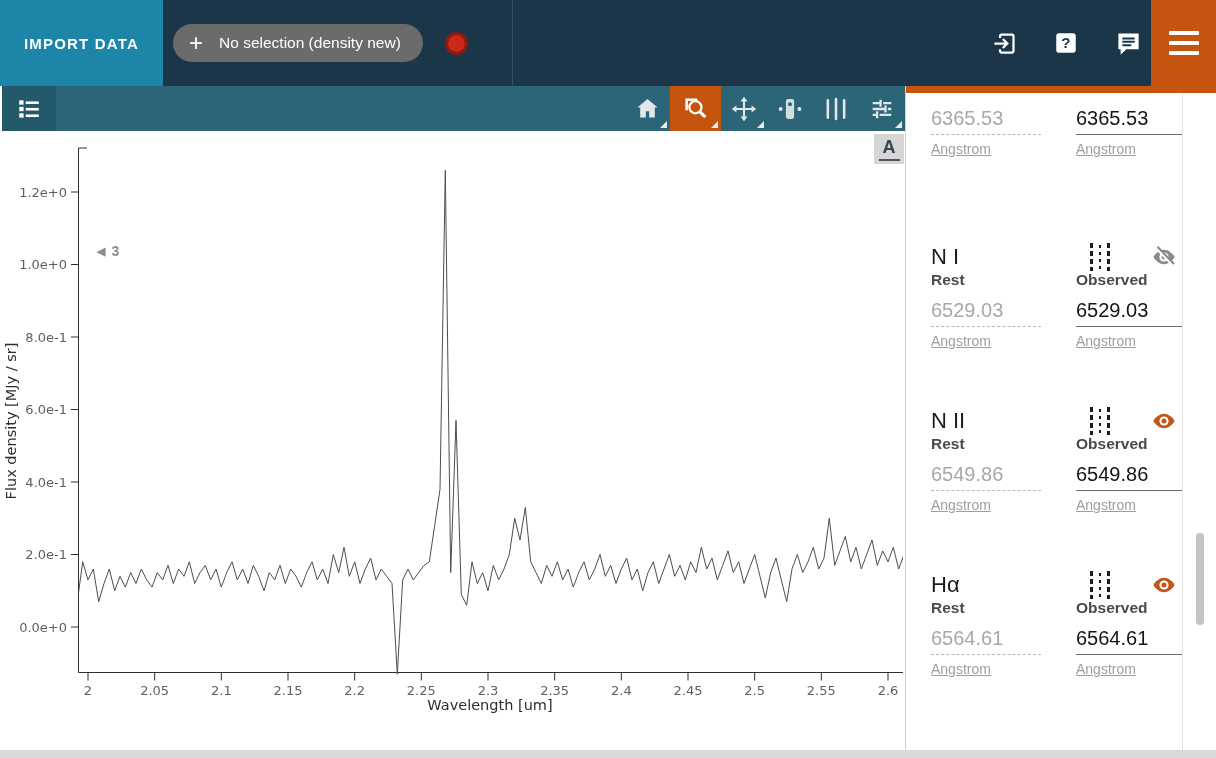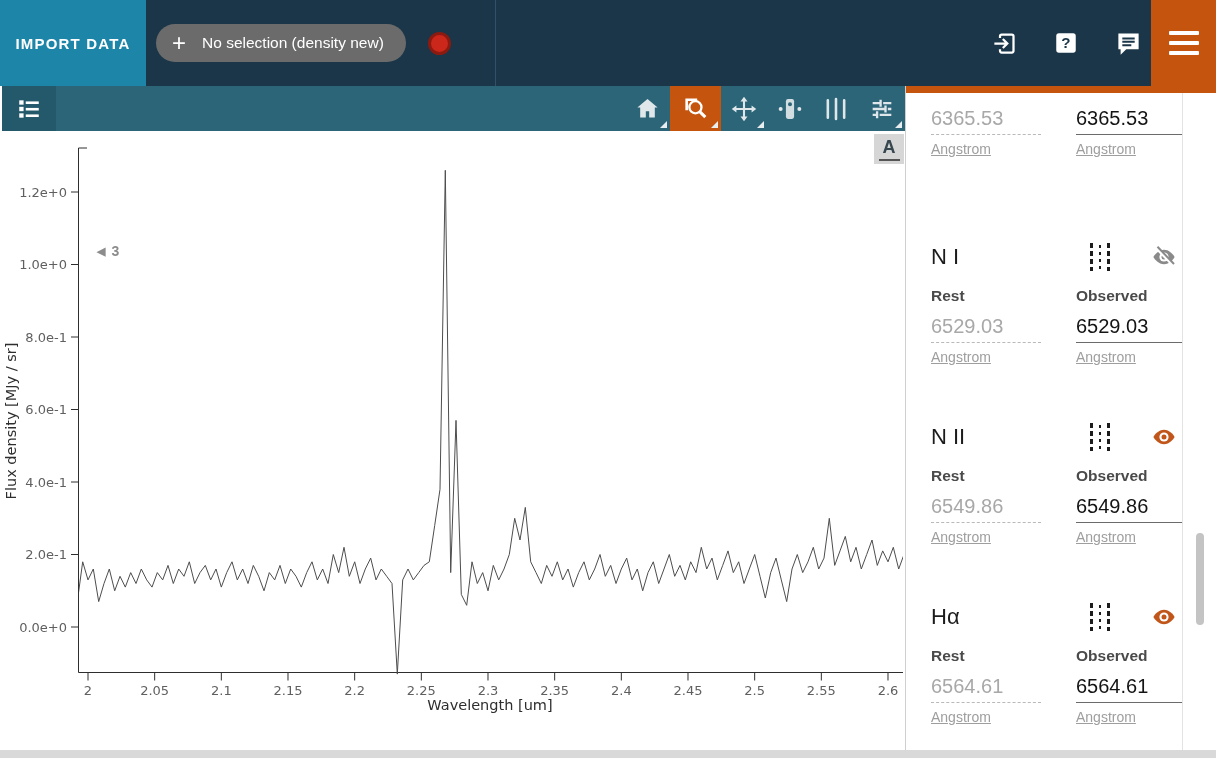--- a/index.html
+++ b/index.html
@@ -1,20 +1,20 @@
 <!DOCTYPE html>
 <html><head>
 <meta charset="utf-8">
 <style>
   html,body{margin:0;padding:0;background:#fff;font-family:"Liberation Sans",sans-serif;}
   .app{position:relative;width:1216px;height:758px;overflow:hidden;background:#fff;}
 
   
   .topbar{display:flex;align-items:stretch;height:86px;background:#1b3648;}
-  .import-btn{display:flex;align-items:center;justify-content:center;width:146px;background:#1d85a8;
+  .import-btn{display:flex;align-items:center;justify-content:center;width:163px;background:#1d85a8;
     color:#fff;font-size:15px;font-weight:bold;letter-spacing:1.2px;border:none;cursor:pointer;}
   .subset-wrap{display:flex;align-items:center;gap:22px;margin-left:10px;}
   .pill{display:flex;align-items:center;gap:16px;height:38px;padding:0 22px 0 16px;border-radius:19px;
     background:#6b6b6b;color:#fff;border:none;font-size:15.5px;cursor:pointer;}
   .pill .plus{font-size:24px;font-weight:300;line-height:1;}
   .subset-dot{width:23px;height:23px;border-radius:50%;background:#cb271a;border:3px solid #8c1a10;box-sizing:border-box;}
   .tb-divider{width:1px;background:#32506a;margin:0 0 0 44px;}
   .auto-wrap{display:flex;align-items:center;gap:16px;margin-left:24px;color:#fff;font-size:15.5px;}
   .tb-spacer{flex:1;}
   .tb-iconbtn{display:flex;align-items:center;justify-content:center;width:46px;height:86px;background:none;border:none;cursor:pointer;}
@@ -58,21 +58,21 @@
   .entry-head{display:grid;grid-template-columns:145px 1fr;align-items:center;padding-top:30px;}
   .entry-name{font-size:22px;font-weight:normal;color:#1c1c1c;}
   .head-icons{display:flex;align-items:center;justify-content:space-between;padding:0 6px 0 14px;}
   .lines-id-icon{display:flex;gap:6px;height:28px;cursor:pointer;background:none;border:none;padding:0;}
   .lines-id-icon b{display:block;width:2.5px;height:28px;
     background-image:repeating-linear-gradient(#1c1c1c 0 5px,transparent 5px 8px);}
   .lines-id-icon b:nth-child(2){background-image:repeating-linear-gradient(#1c1c1c 0 3.5px,transparent 3.5px 7px);background-position:0 2px;}
   .eye-btn{background:none;border:none;padding:0;cursor:pointer;height:24px;}
 
   .entry-labels,.entry-values,.entry-units{display:grid;grid-template-columns:145px 1fr;}
-  .entry-labels{margin-top:16px;}
+  .entry-labels{}
   .entry-labels span{font-size:15.5px;font-weight:bold;color:#4a4a4a;}
   .entry-values{margin-top:10px;}
   .val{font-size:20px;padding-bottom:4px;}
   .val.rest{color:#a8a8a8;border-bottom:1.5px dashed #b9b9b9;margin-right:35px;}
   .val.obs{color:#141414;border-bottom:1.5px solid #6b6b6b;}
   .entry-units{margin-top:6px;padding-bottom:28px;}
   .entry-units span{font-size:14px;color:#9e9e9e;text-decoration:underline;}
 
   
   .bottom-strip{height:8px;background:#d9d9d9;}

